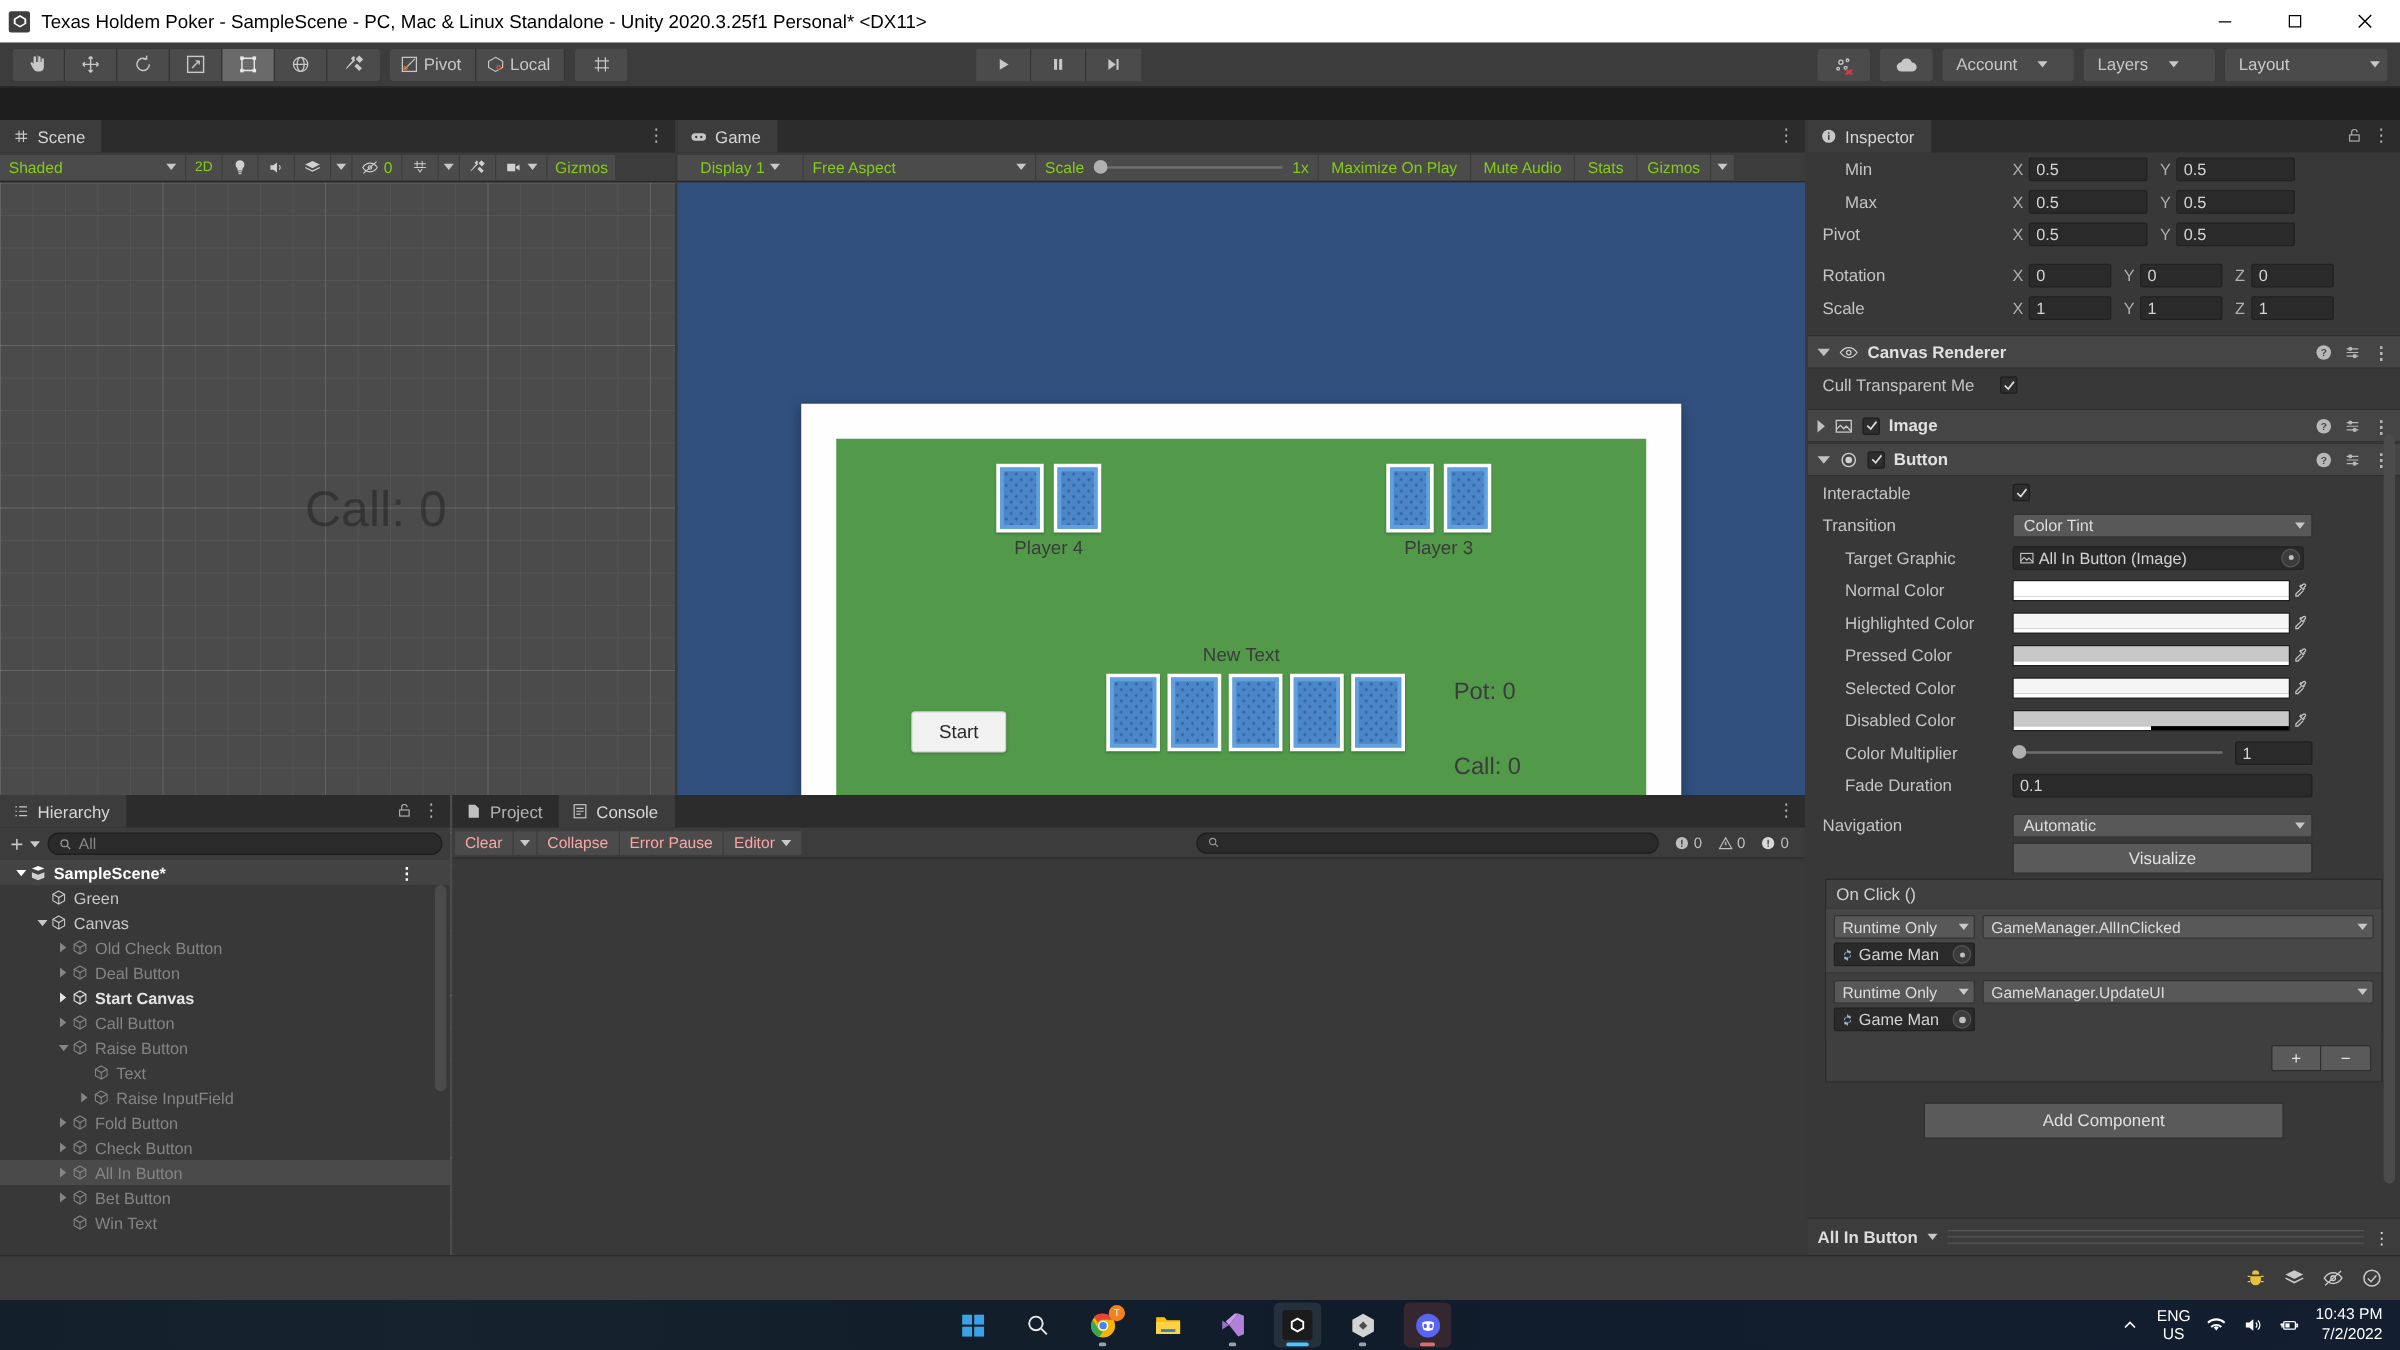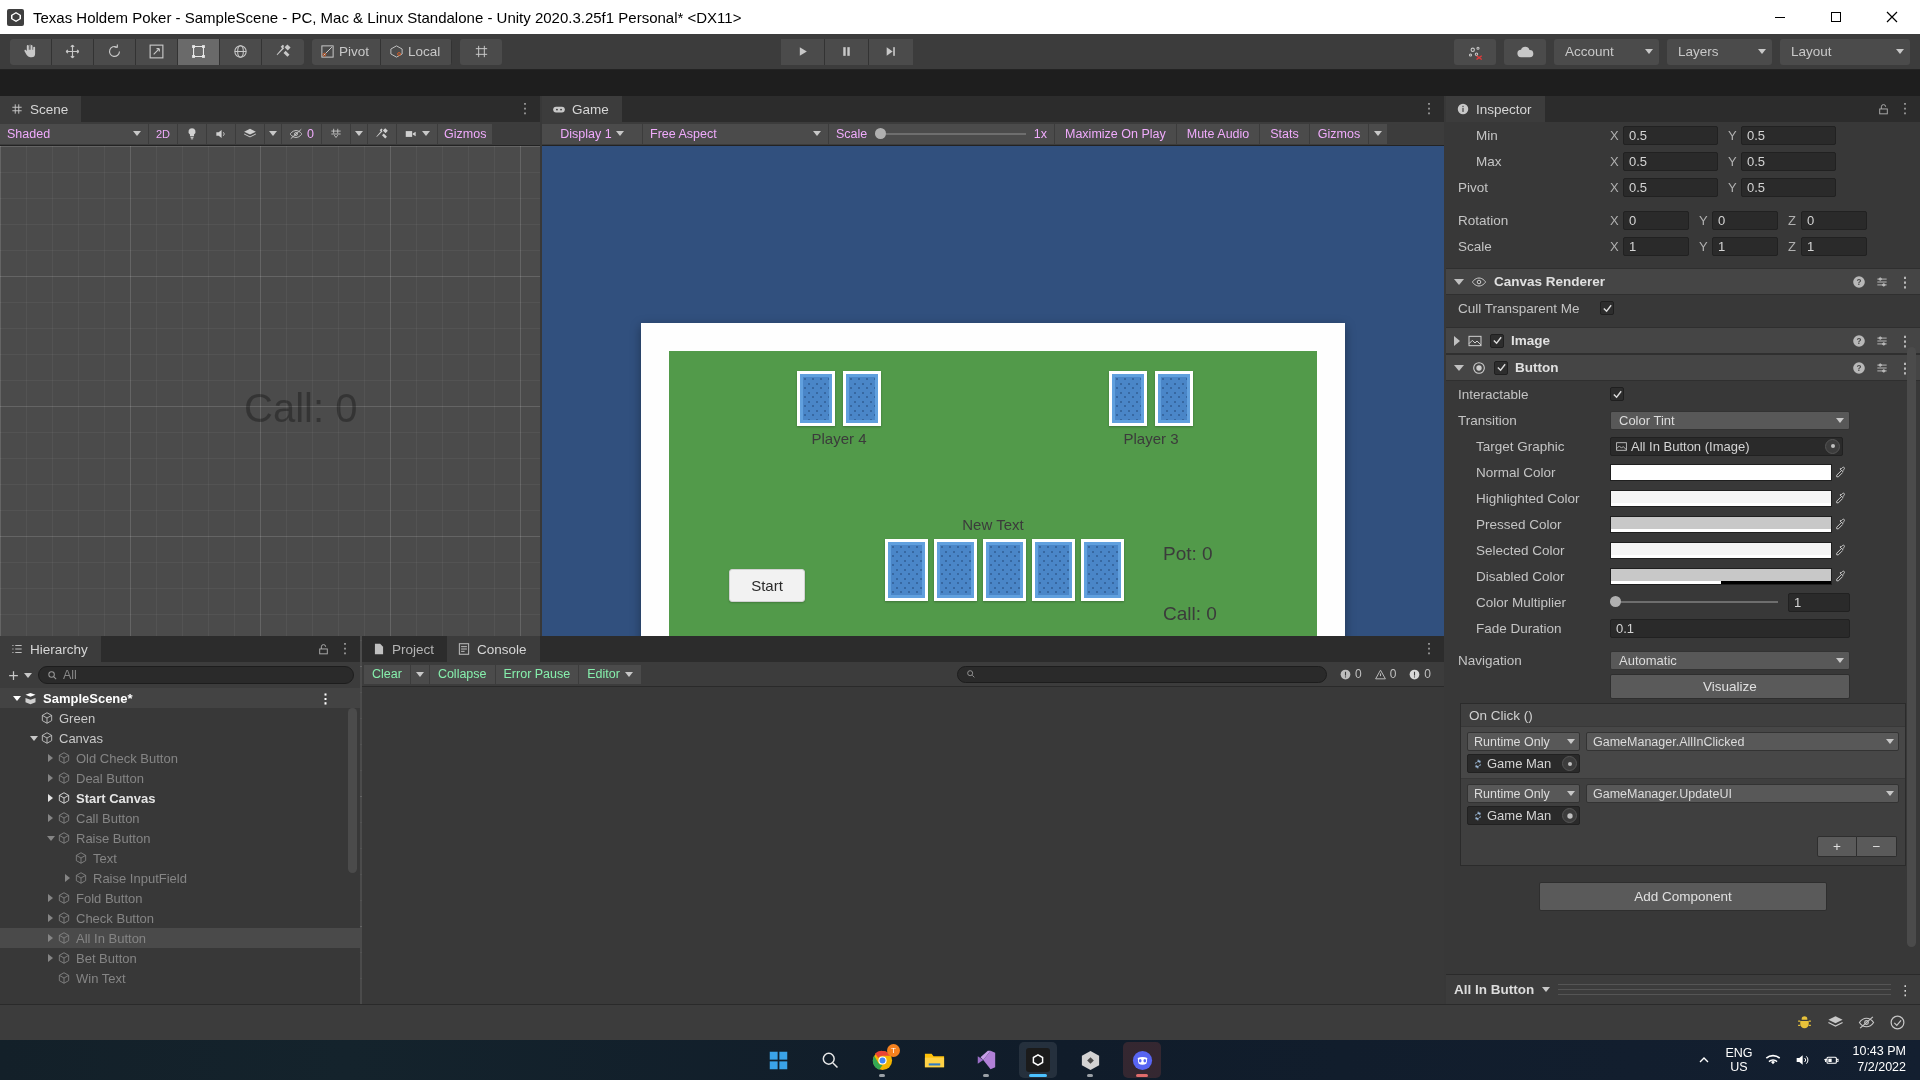--- a/index.html
+++ b/index.html
@@ -66,21 +66,21 @@
   .right-tools { display: flex; align-items: center; gap: 8px; margin-left: auto; }
   .rbtn {
     height: 26px; min-width: 42px; background: #4b4b4b; border-radius: 3px;
     display: flex; align-items: center; justify-content: center; padding: 0 8px;
   }
   .rbtn svg { width: 18px; height: 18px; }
   .dropbtn {
     height: 26px; background: #4b4b4b; border-radius: 3px; display: flex;
     align-items: center; font-size: 13.5px; color: #c8c8c8; padding: 0 6px 0 11px; gap: 16px;
   }
-  .dropbtn.wide { min-width: 105px; justify-content: space-between; }
+  .dropbtn.wide { min-width: 105px; }
   .dropbtn.widest { min-width: 130px; justify-content: space-between; }
   .caret { width: 0; height: 0; border-left: 4px solid transparent;
     border-right: 4px solid transparent; border-top: 5px solid #c8c8c8; }
 
   
   .workspace { position: absolute; top: 96px; left: 0; right: 0; bottom: 76px;
     background: #383838; }
   .panel { position: absolute; background: #383838; }
   .panel-tabs {
     height: 26px; background: #2c2c2c; display: flex; align-items: flex-end;
@@ -91,21 +91,21 @@
     padding: 0 13px 0 10px; font-size: 13.5px; color: #b4b4b4; background: #2c2c2c;
   }
   .ptab.active { background: #3c3c3c; color: #d6d6d6; }
   .ptab svg { width: 14px; height: 14px; }
   .tab-menu { position: absolute; right: 8px; top: 5px; color: #b0b0b0;
     font-size: 14px; letter-spacing: 0px; line-height: 1; }
   .lock-icon { position: absolute; right: 30px; top: 6px; }
 
   .panel-toolbar {
     height: 24px; background: #3c3c3c; display: flex; align-items: center;
-    font-size: 12.5px; color: #f0abfc; border-bottom: 1px solid #232323;
+    font-size: 12.5px; color: #84cc16; border-bottom: 1px solid #232323;
   }
   .ptb {
     height: 20px; display: flex; align-items: center; justify-content: center;
     padding: 0 7px; background: #4b4b4b; margin-right: 1px; gap: 4px;
   }
   .ptb svg { width: 14px; height: 14px; }
 
   
   #scene-panel { left: 0; top: 0; width: 540px; bottom: 0; }
   .scene-view { position: absolute; top: 50px; left: 0; right: 0; bottom: 0;
@@ -178,21 +178,21 @@
     flex: 0 0 auto; }
   .cube { width: 14px; height: 14px; margin-right: 5px; flex: 0 0 auto; }
   .scene-ico { width: 15px; height: 15px; margin-right: 5px; flex: 0 0 auto; }
 
   
   #console-panel { left: 362px; top: 540px; right: 476px; bottom: 0; }
   .console-toolbar { height: 25px; background: #3c3c3c; display: flex;
     align-items: center; padding: 0 2px; gap: 1px; font-size: 12.5px;
     border-bottom: 1px solid #2a2a2a; }
   .cbtn { height: 19px; background: #4b4b4b; display: flex; align-items: center;
-    padding: 0 8px; gap: 5px; color: #86efac; justify-content: center; }
+    padding: 0 8px; gap: 5px; color: #fca5a5; justify-content: center; }
   .csearch { margin-left: auto; width: 370px; height: 17px; background: #2a2a2a;
     border: 1px solid #1d1d1d; border-radius: 9px; display: flex;
     align-items: center; padding: 0 8px; }
   .counts { display: flex; align-items: center; gap: 2px; margin-left: 6px;
     margin-right: 6px; }
   .count { display: flex; align-items: center; gap: 3px; padding: 0 5px;
     font-size: 12px; color: #c0c0c0; }
   .console-body { position: absolute; top: 51px; left: 0; right: 0; bottom: 0;
     background: #393939; }
 

